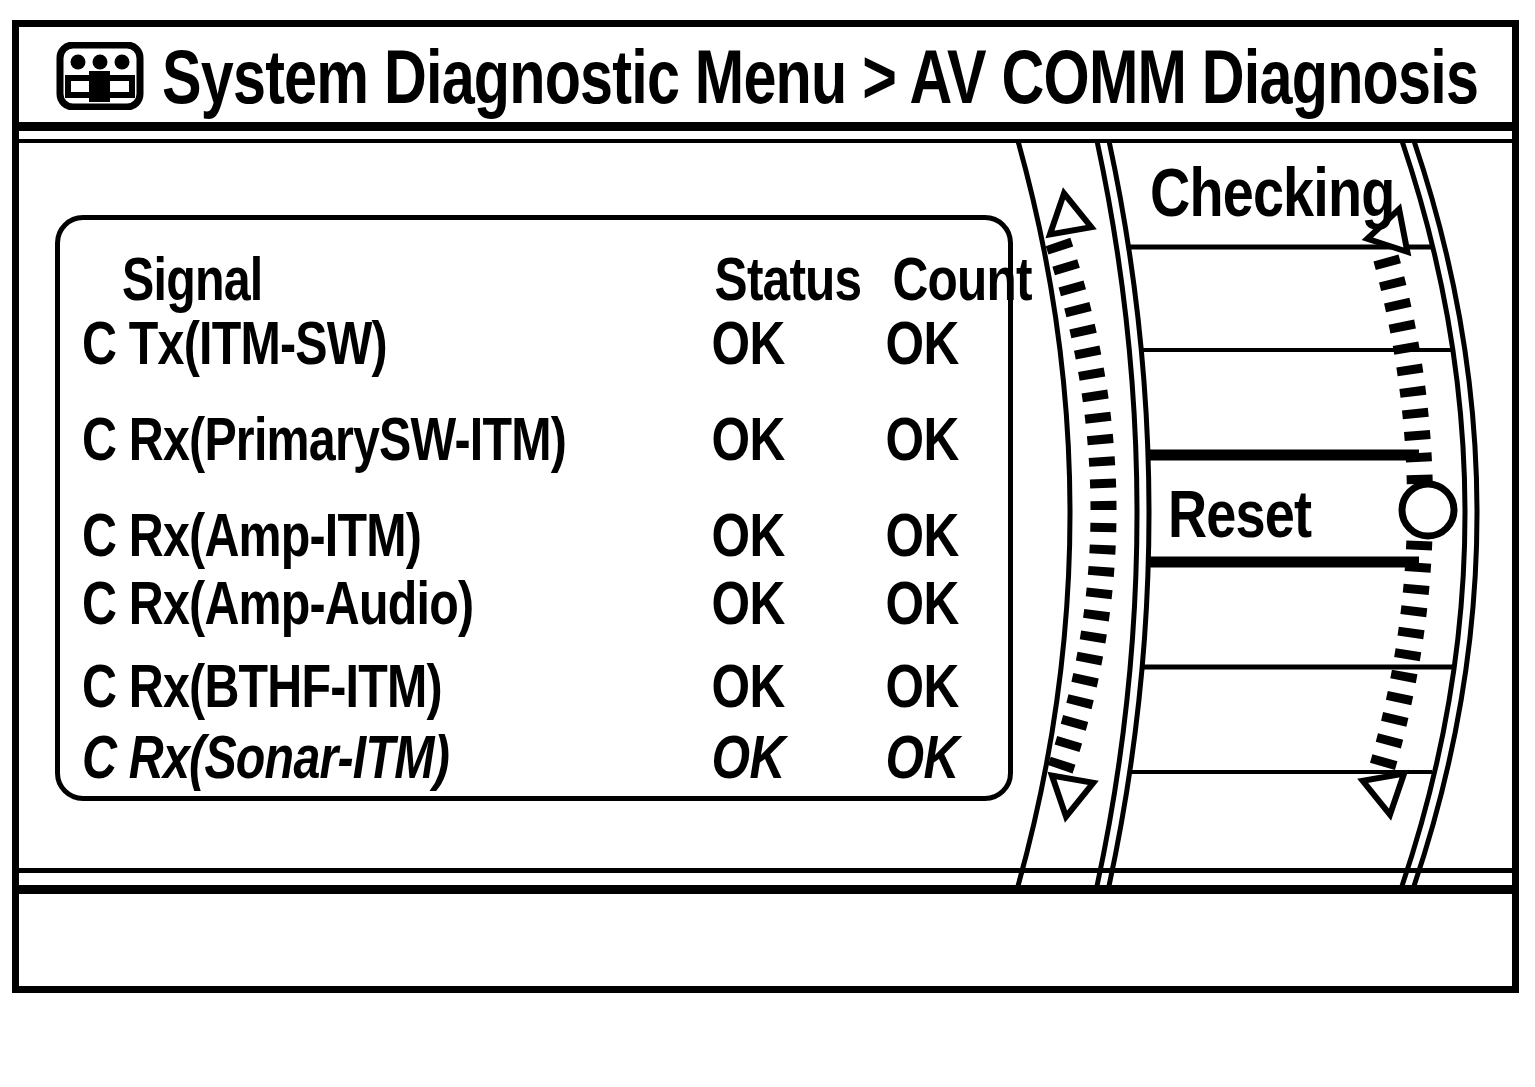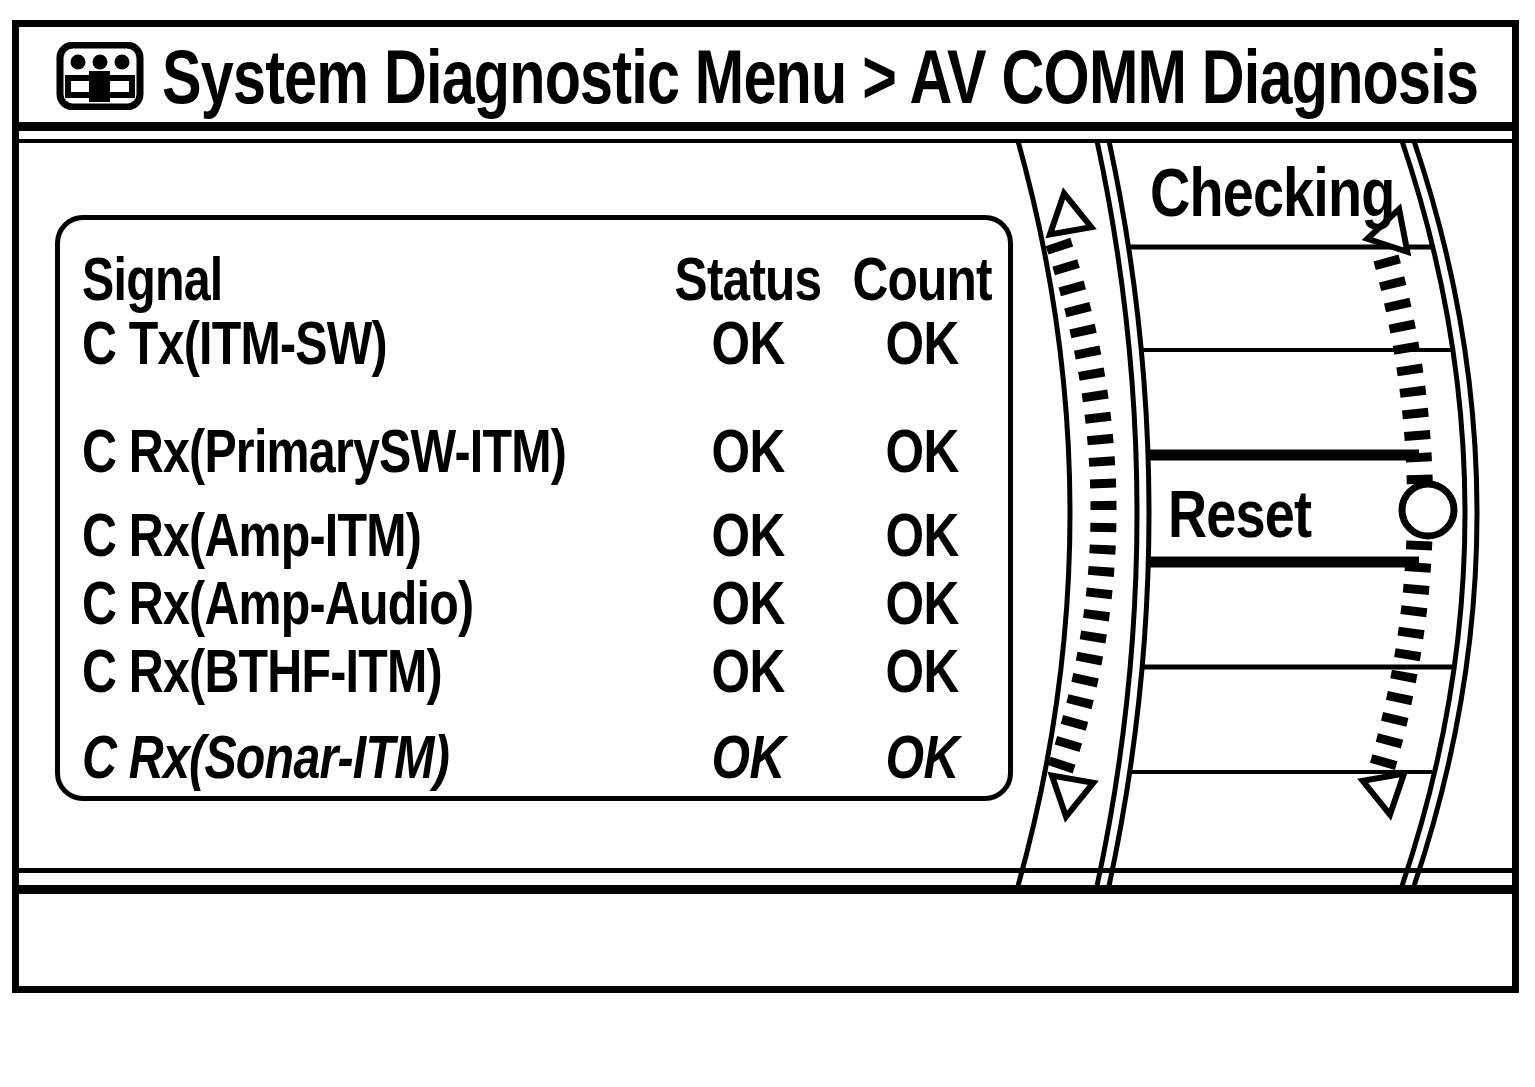--- a/index.html
+++ b/index.html
@@ -39,46 +39,46 @@
     <circle cx="66" cy="20" r="7.5" fill="#000"></circle>
     <rect x="12" y="36" width="64" height="17" fill="none" stroke="#000" stroke-width="6"></rect>
     <rect x="33" y="29" width="21" height="31" fill="#000"></rect>
   </svg>
 </div>
 <div class="abs title-text">System Diagnostic Menu &gt; AV COMM Diagnosis</div>
 <div class="abs hline ink" style="top:122px;height:9px;"></div>
 <div class="abs hline ink" style="top:139px;height:4px;"></div>
 
 <div class="abs table">
-  <div class="trow" style="top:28px;">
+  <div class="trow" style="top:28px;margin-left:40px;">
     <span class="sig">Signal</span>
     <span class="cellc c-status">Status</span>
     <span class="cellc c-count">Count</span>
   </div>
   <div class="trow" style="top:92px;">
     <span class="sig">C Tx(ITM-SW)</span>
     <span class="cellc c-status">OK</span>
     <span class="cellc c-count">OK</span>
   </div>
-  <div class="trow" style="top:200px;">
+  <div class="trow" style="top:188px;">
     <span class="sig">C Rx(PrimarySW-ITM)</span>
     <span class="cellc c-status">OK</span>
     <span class="cellc c-count">OK</span>
   </div>
   <div class="trow" style="top:284px;">
     <span class="sig">C Rx(Amp-ITM)</span>
     <span class="cellc c-status">OK</span>
     <span class="cellc c-count">OK</span>
   </div>
   <div class="trow" style="top:352px;">
     <span class="sig">C Rx(Amp-Audio)</span>
     <span class="cellc c-status">OK</span>
     <span class="cellc c-count">OK</span>
   </div>
-  <div class="trow" style="top:420px;">
+  <div class="trow" style="top:435px;">
     <span class="sig">C Rx(BTHF-ITM)</span>
     <span class="cellc c-status">OK</span>
     <span class="cellc c-count">OK</span>
   </div>
   <div class="trow" style="top:506px;font-style:italic;">
     <span class="sig">C Rx(Sonar-ITM)</span>
     <span class="cellc c-status">OK</span>
     <span class="cellc c-count">OK</span>
   </div>
 </div>

